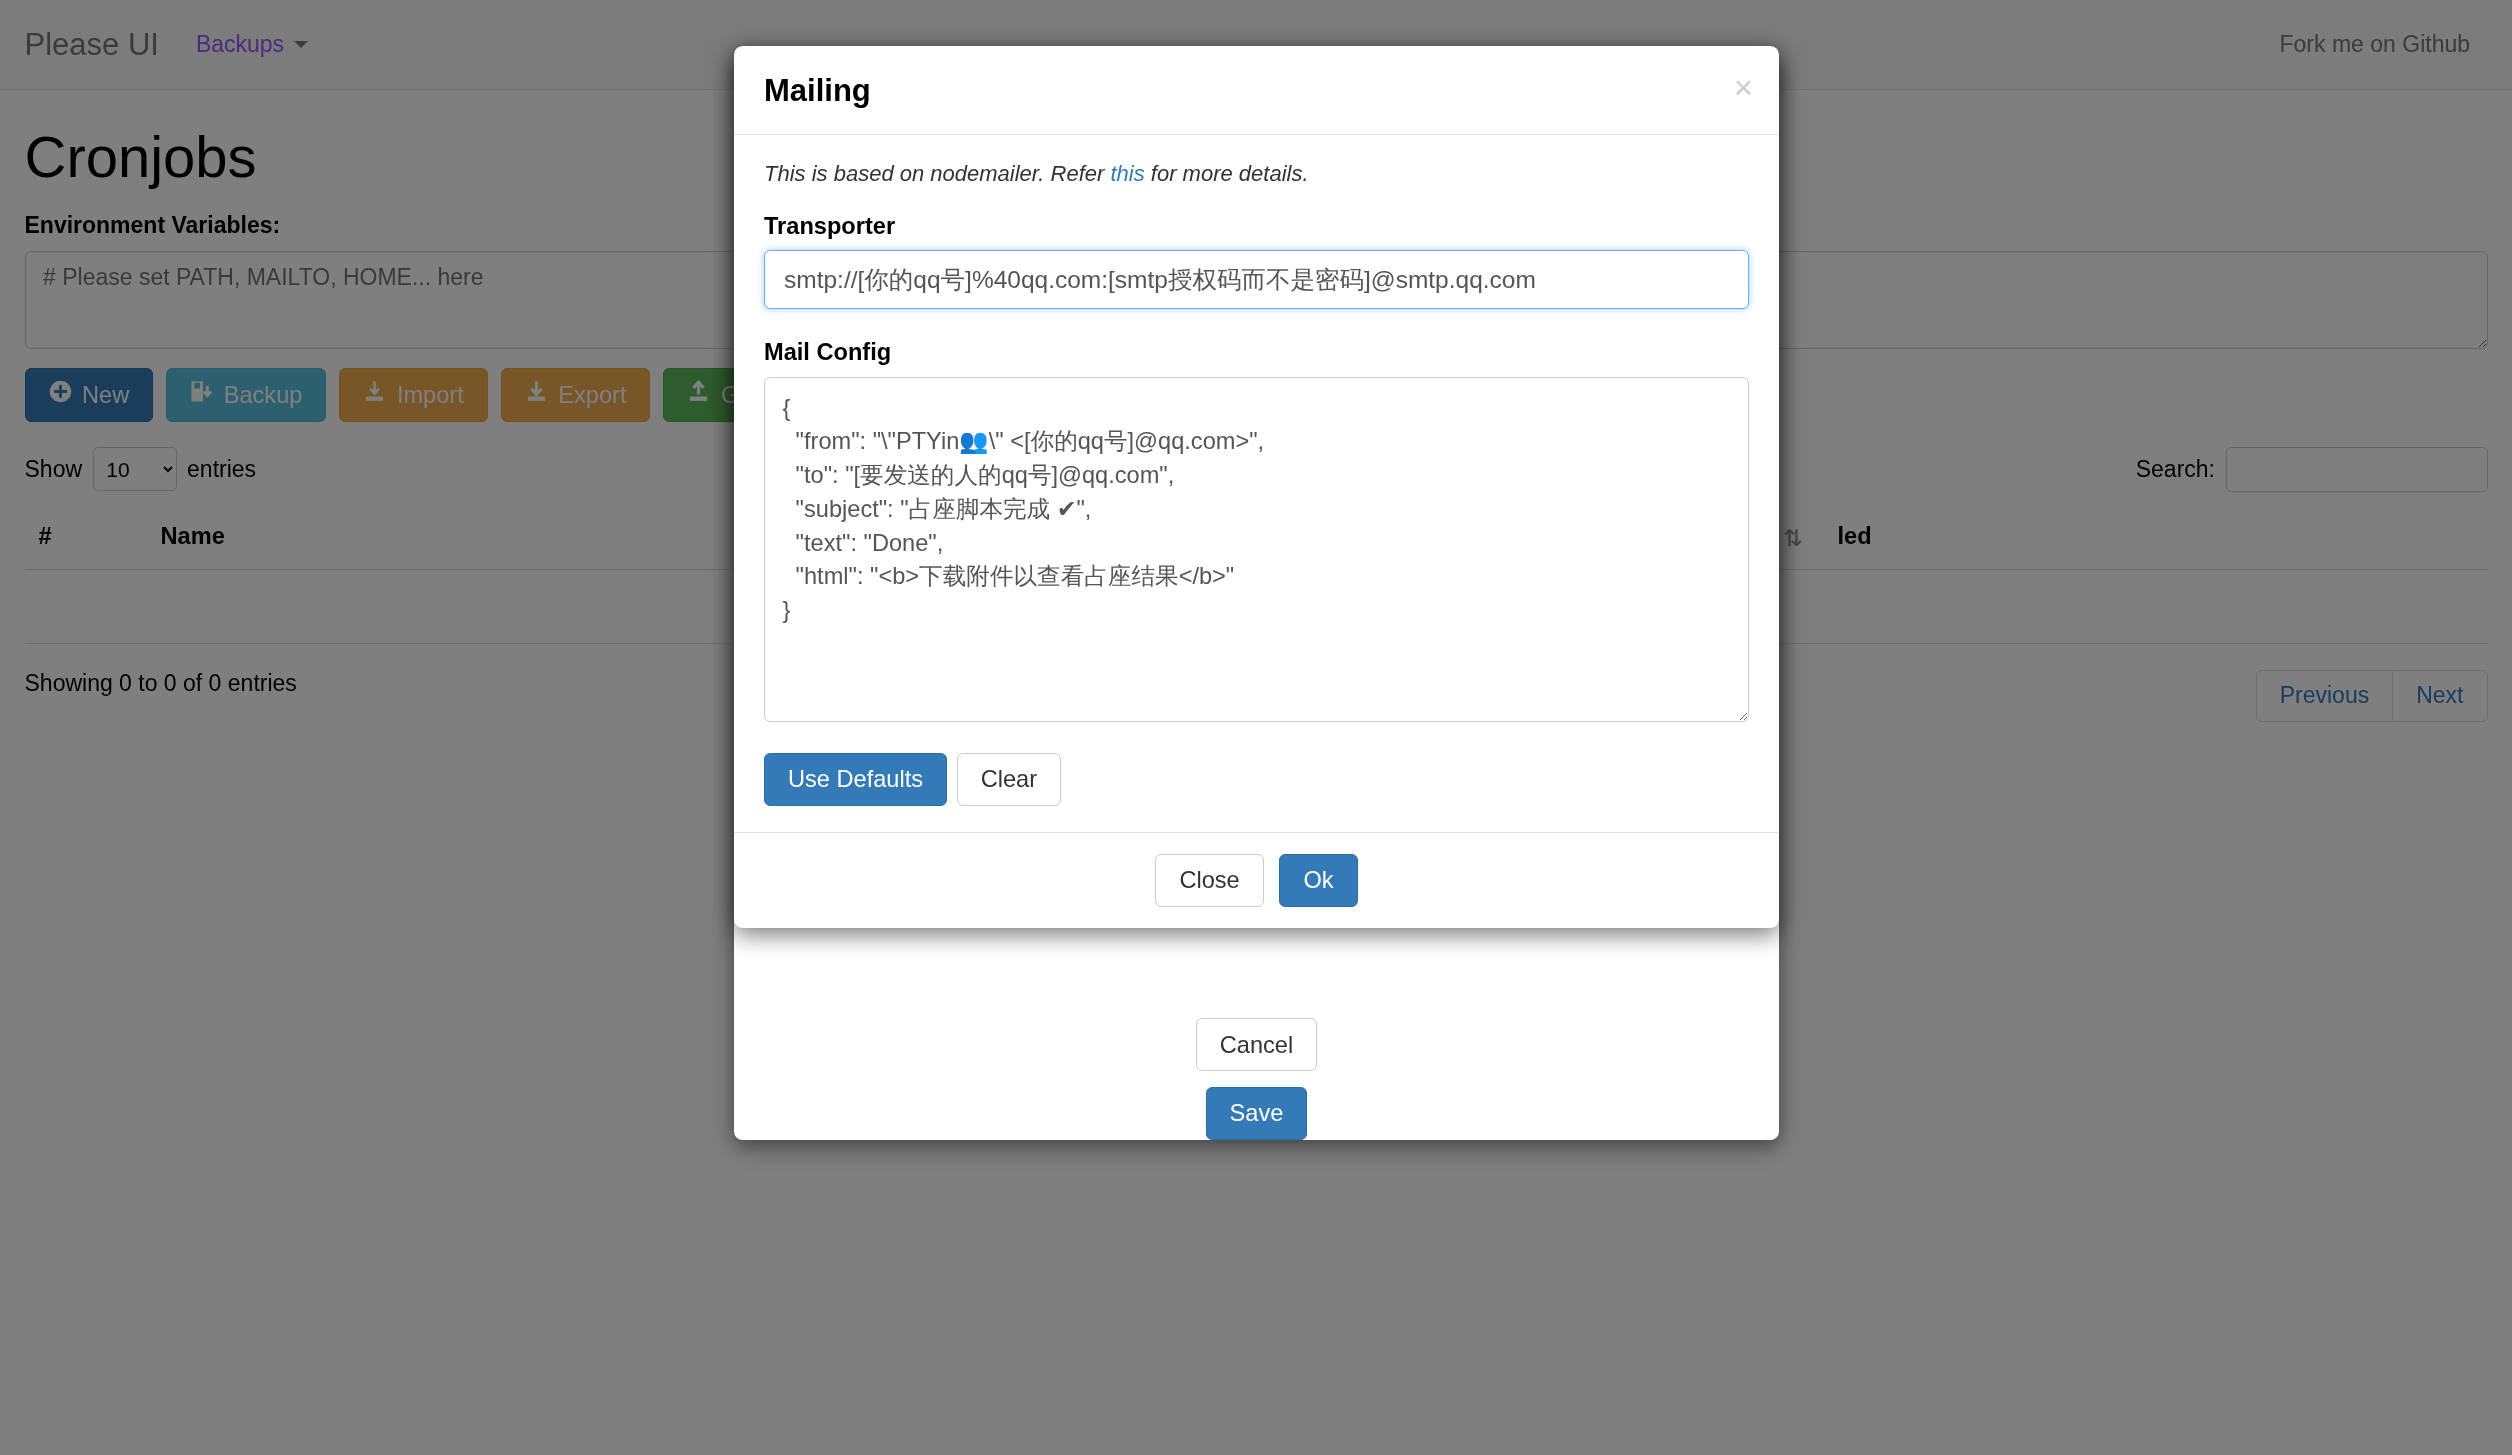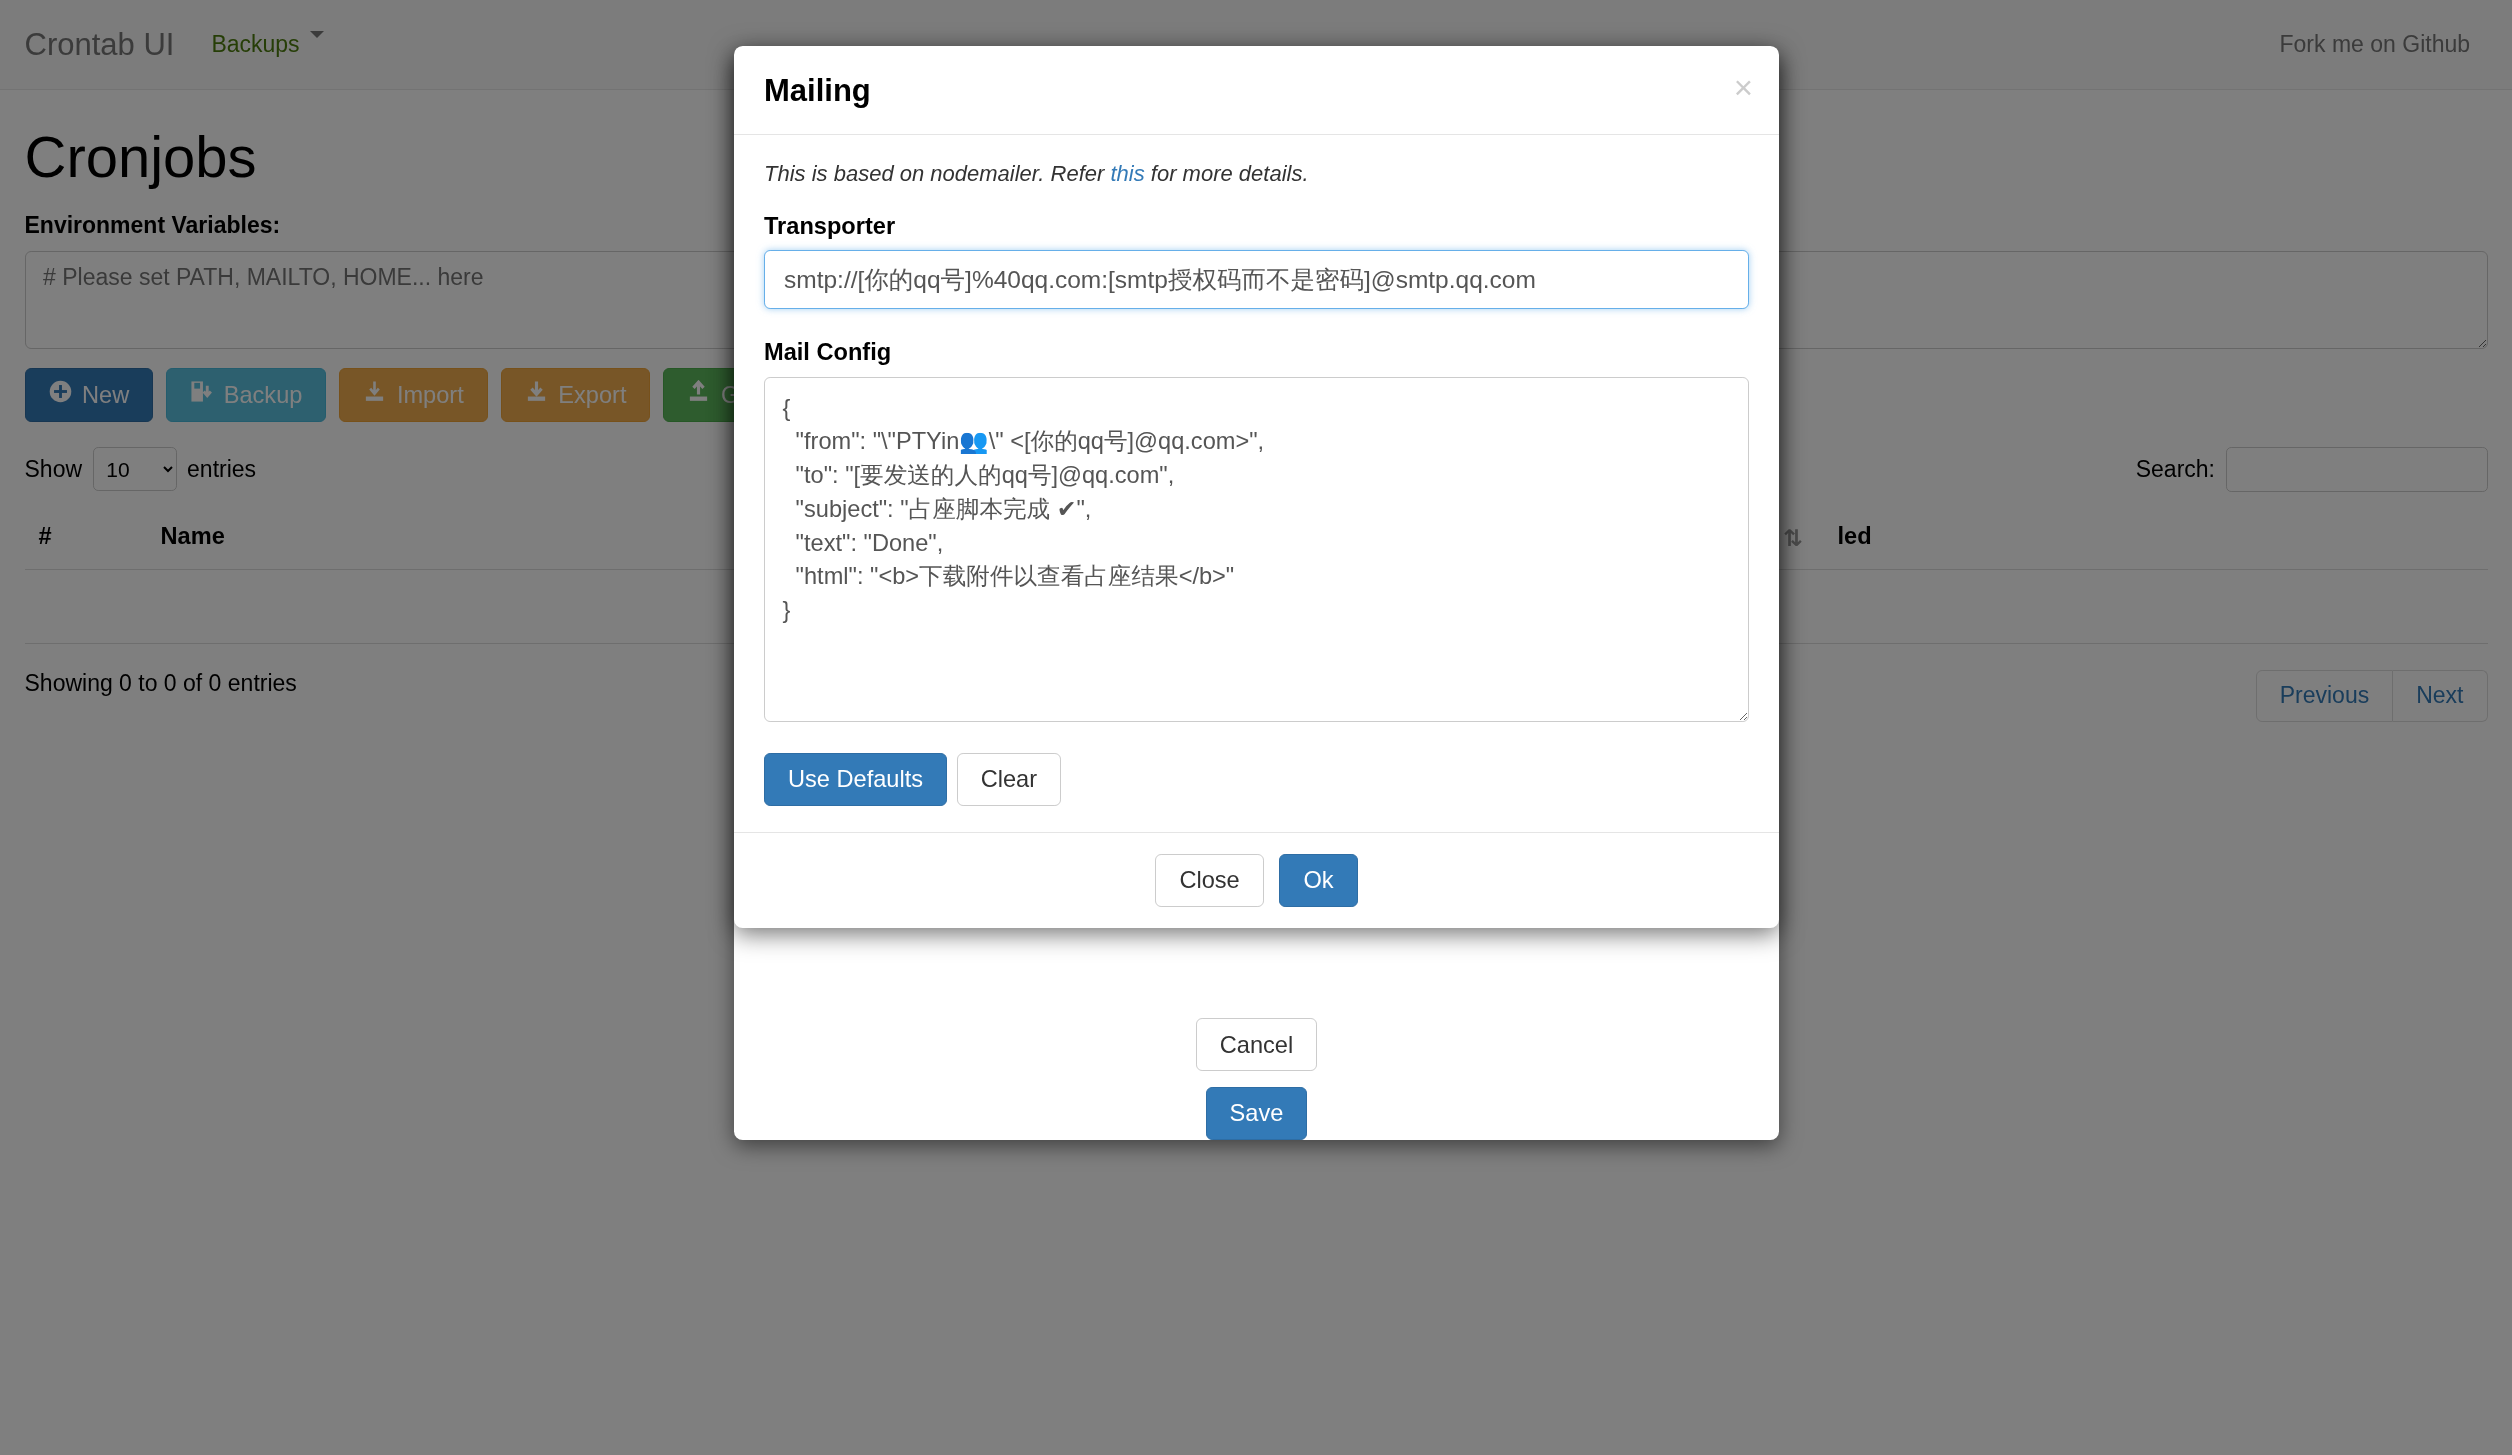--- a/index.html
+++ b/index.html
@@ -26,23 +26,23 @@
   }
   .navbar-brand {
     font-size: 31px;
     color: #777;
     margin-right: 37px;
     line-height: 1;
     text-decoration: none;
   }
   .nav-link {
     font-size: 23px;
-    color: #4d7c0f;
+    color: #8b5cf6;
     text-decoration: none;
-    display: flex; gap: 10px;
+    display: flex; align-items: center; gap: 10px;
   }
   .caret {
     display: inline-block;
     width: 0; height: 0;
     border-left: 7px solid transparent;
     border-right: 7px solid transparent;
     border-top: 7px solid #777;
   }
   .navbar-right {
     margin-left: auto;
@@ -294,21 +294,21 @@
     gap: 15.7px;
   }
   .icon-svg { display: inline-block; vertical-align: middle; }
 </style>
 </head>
 <body>
 
 <div id="page-root">
 
   <nav class="navbar">
-    <a class="navbar-brand" href="#">Crontab UI</a>
+    <a class="navbar-brand" href="#">Please UI</a>
     <a class="nav-link" href="#">
       <span>Backups</span>
       <span class="caret"></span>
     </a>
     <a class="navbar-right" href="#">Fork me on Github</a>
   </nav>
 
   <div class="container">
     <h1 class="page-title">Cronjobs</h1>
 

